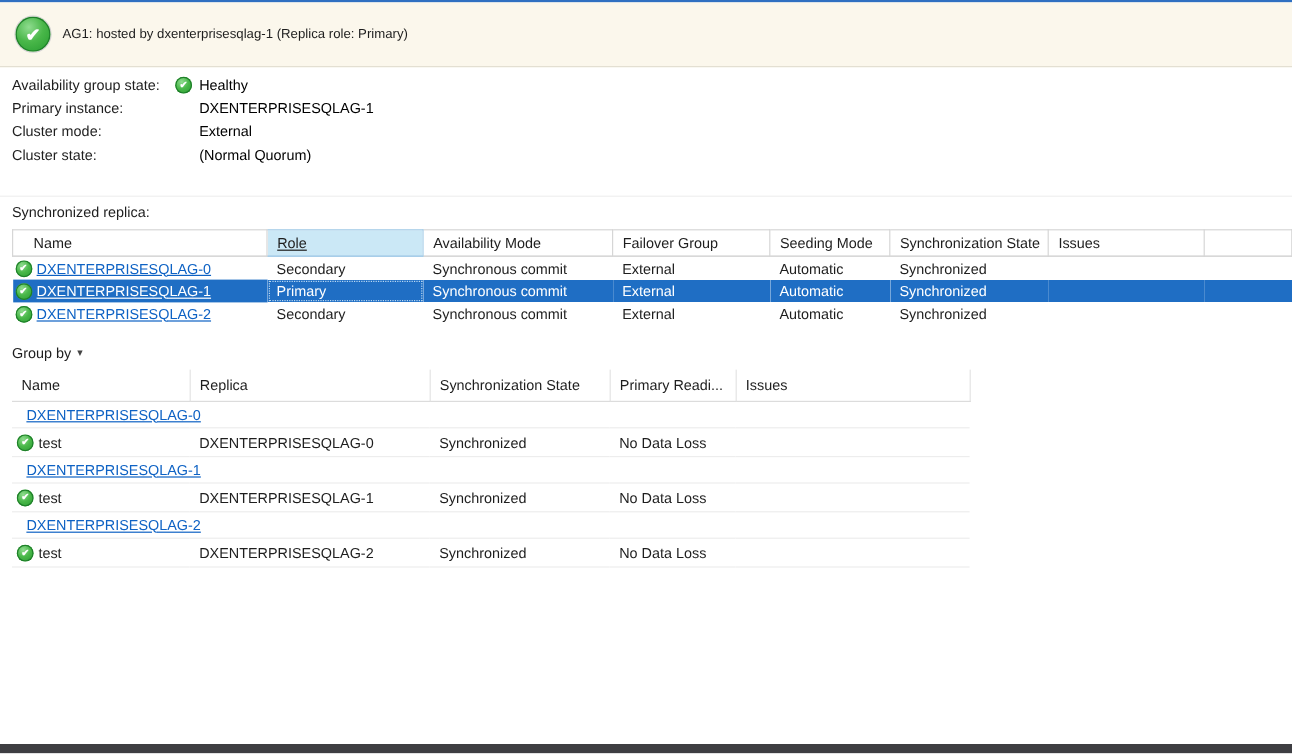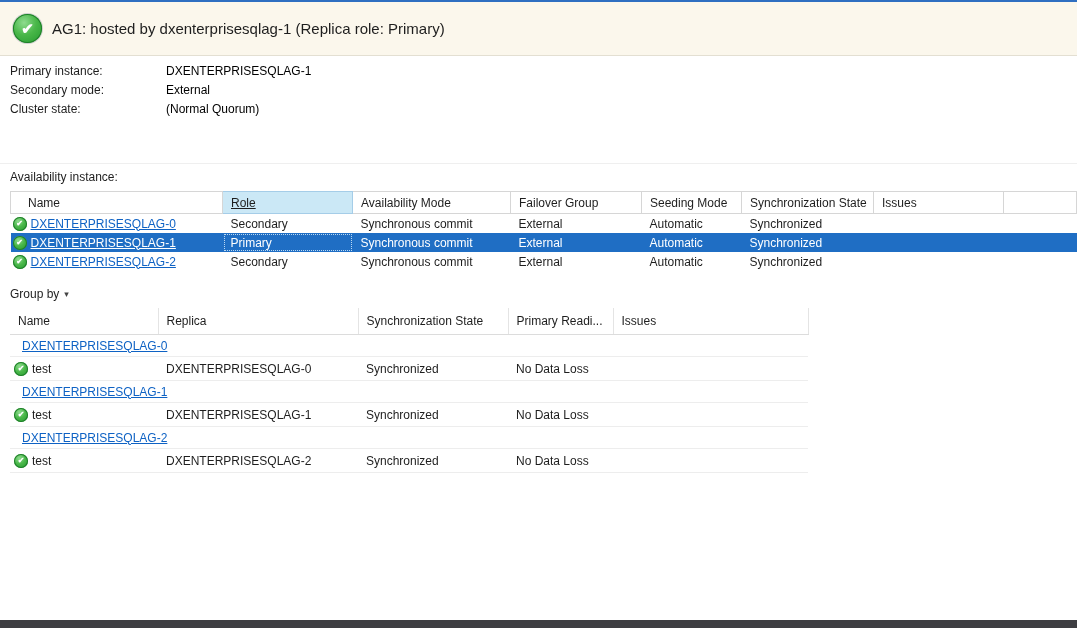--- a/index.html
+++ b/index.html
@@ -9,21 +9,21 @@
     font-size:12px; color:#1e1e1e;
   }
   .top-accent { position:absolute; top:0; left:0; width:100%; height:2px; background:#2f6fc1; }
 
   
   .header {
     position:absolute; top:2px; left:0; width:100%; height:53px;
     background:#fbf7ec; border-bottom:1px solid #e3dfd2;
     display:flex; align-items:center;
   }
-  .header .title { margin-left:52px; font-size:15px; color:#1e1e1e; }
+  .header .title { margin-left:52px; font-size:11px; color:#1e1e1e; }
 
   
   .check-icon {
     display:inline-block; border-radius:50%; position:relative; flex:0 0 auto;
     background: radial-gradient(circle at 38% 30%, #8fdc8f 0%, #49b749 45%, #249a2e 100%);
     box-shadow: inset 0 0 0 1px #1f7f2a;
     color:#fff;
   }
   .check-icon::after {
     content:"✔"; position:absolute; inset:0;
@@ -93,36 +93,41 @@
 <div class="screen">
   <div class="top-accent"></div>
 
   <div class="header">
     <span class="check-icon lg"></span>
     <span class="title">AG1: hosted by dxenterprisesqlag-1 (Replica role: Primary)</span>
   </div>
 
   <div class="summary">
     <div class="summary-row">
+      <span class="summary-label">Availability group state:</span>
+      <span class="check-icon sm"></span>
+      <span class="summary-value row0">Healthy</span>
+    </div>
+    <div class="summary-row">
       <span class="summary-label">Primary instance:</span>
       <span class="summary-value indent">DXENTERPRISESQLAG-1</span>
     </div>
     <div class="summary-row">
-      <span class="summary-label">Secondary mode:</span>
+      <span class="summary-label">Cluster mode:</span>
       <span class="summary-value indent">External</span>
     </div>
     <div class="summary-row">
       <span class="summary-label">Cluster state:</span>
       <span class="summary-value indent">(Normal Quorum)</span>
     </div>
   </div>
 
   <div class="section-divider"></div>
 
-  <div class="replica-label">Availability instance:</div>
+  <div class="replica-label">Synchronized replica:</div>
 
   <table class="replica-table">
     <colgroup>
       <col style="width:212px">
         <col style="width:130px">
         <col style="width:158px">
       <col style="width:131px">
         <col style="width:100px">
         <col style="width:132px">
       <col style="width:130px">

